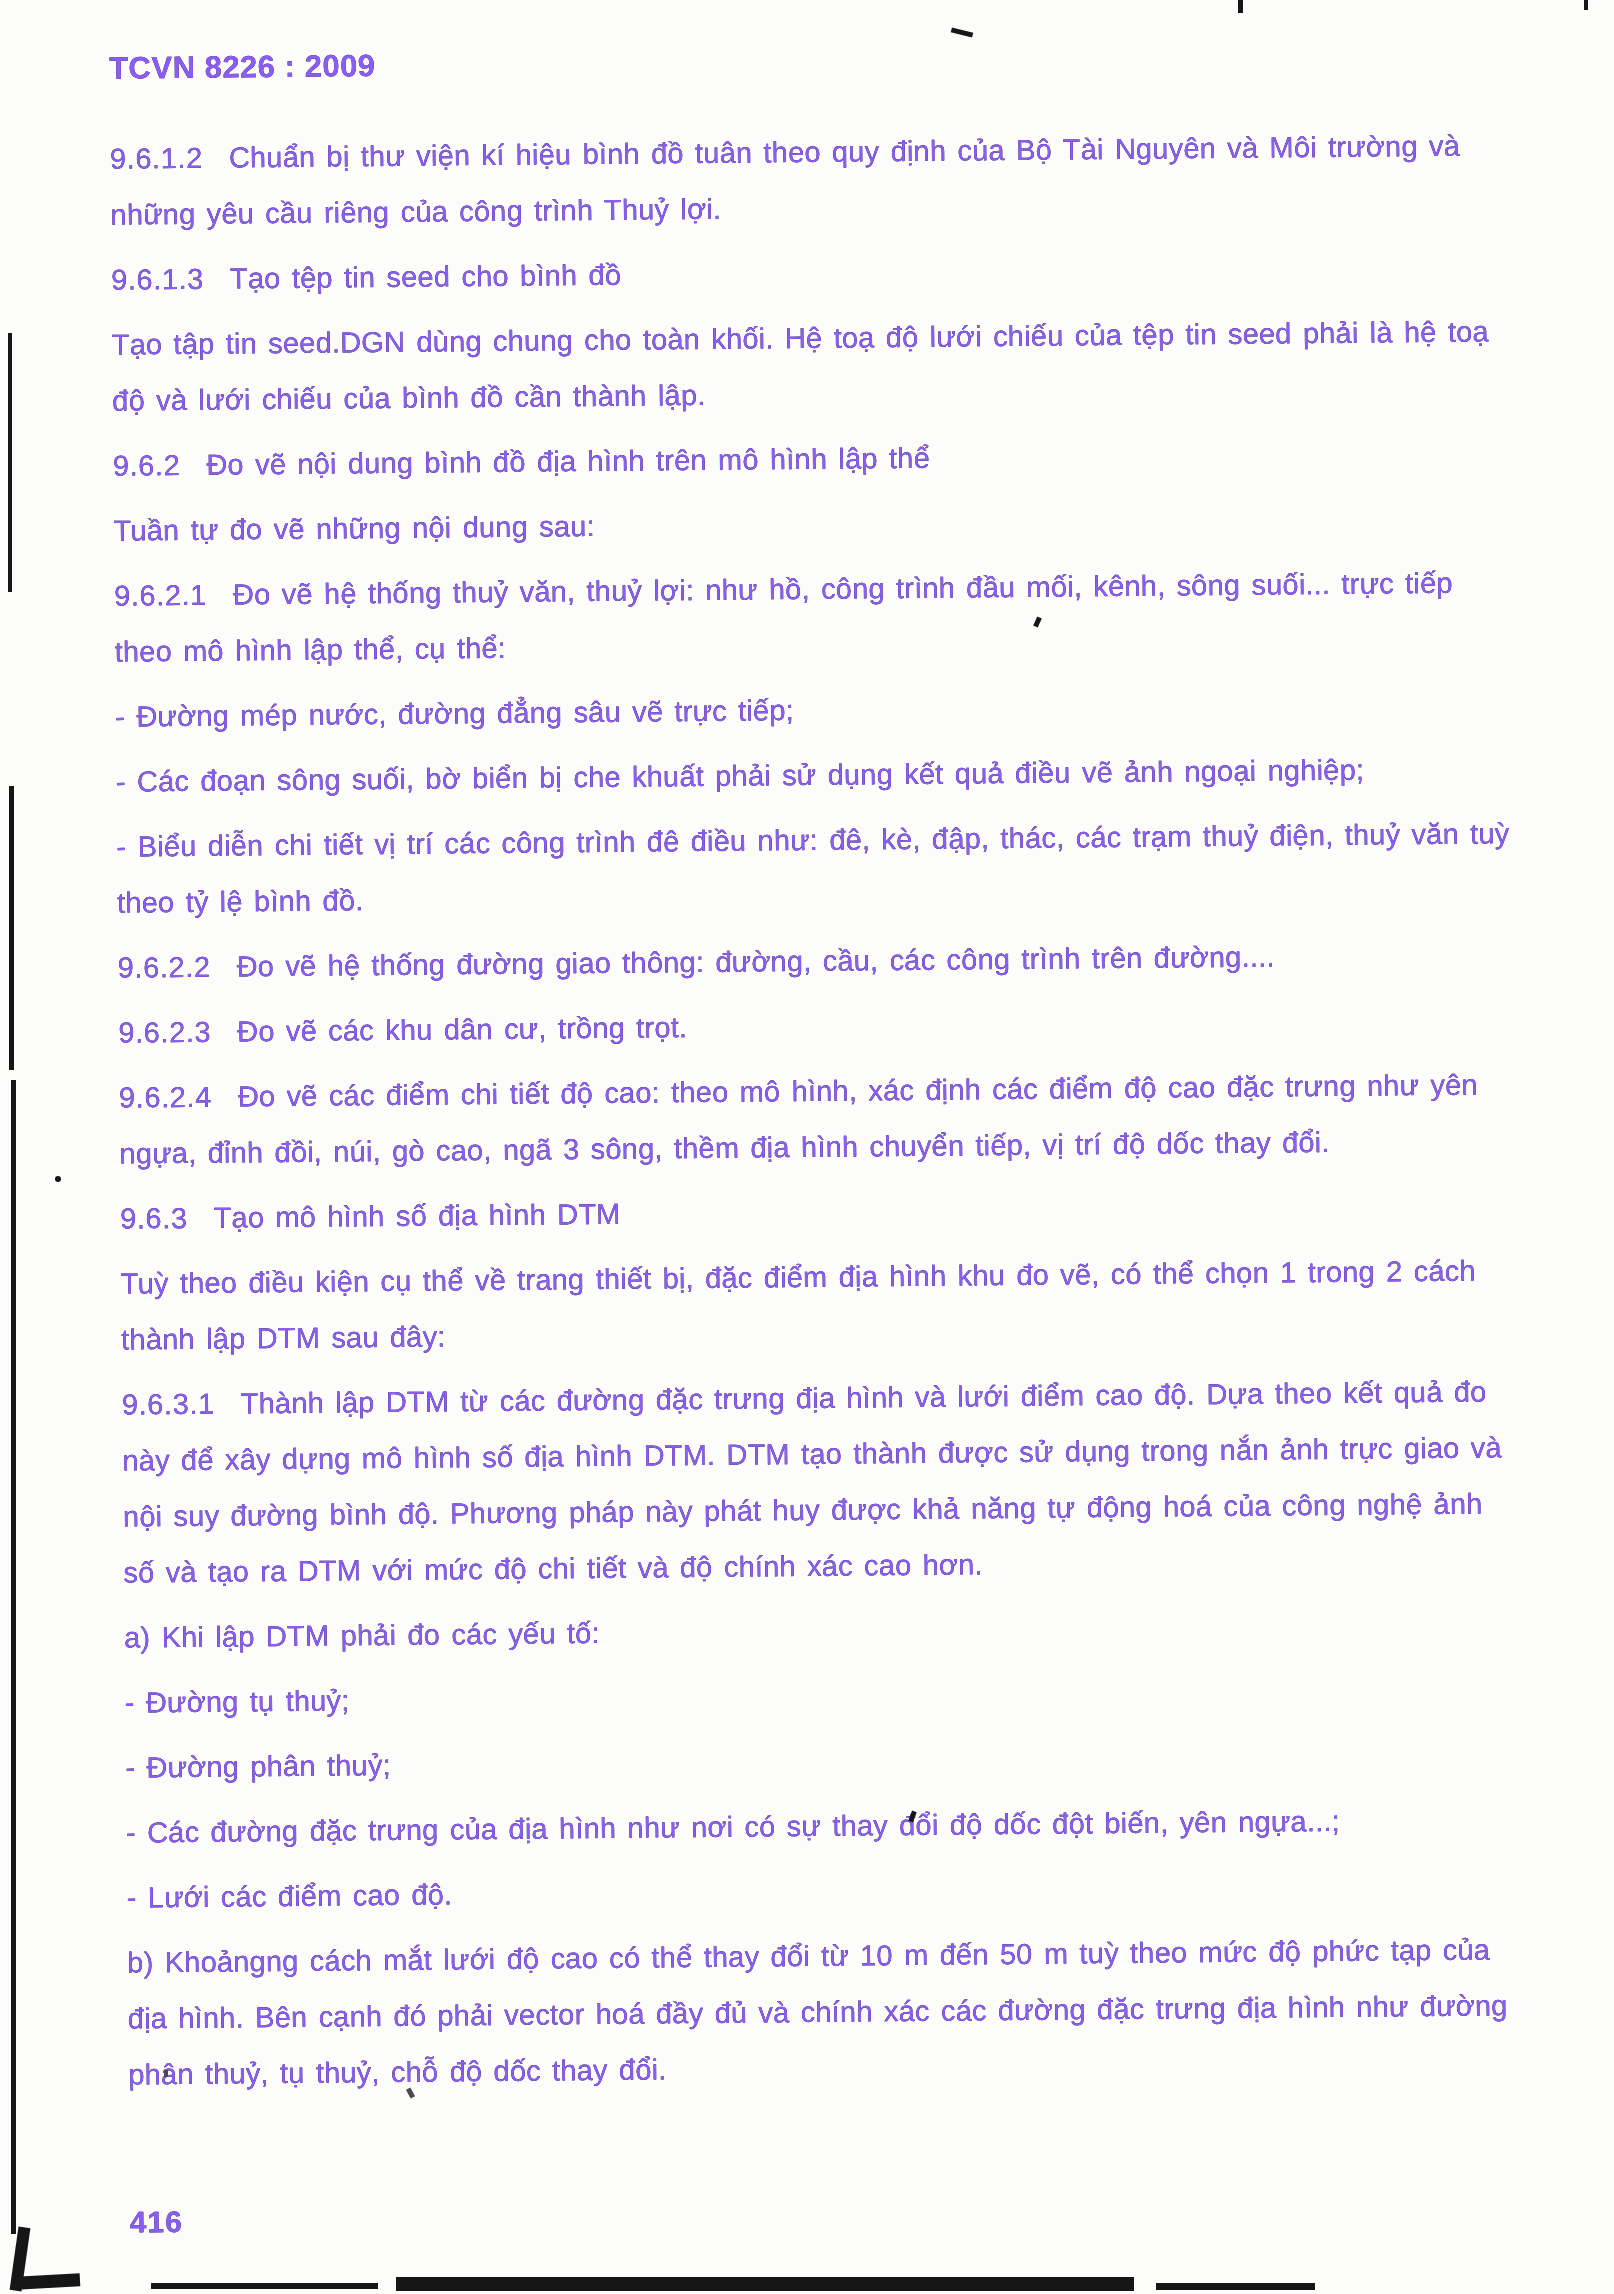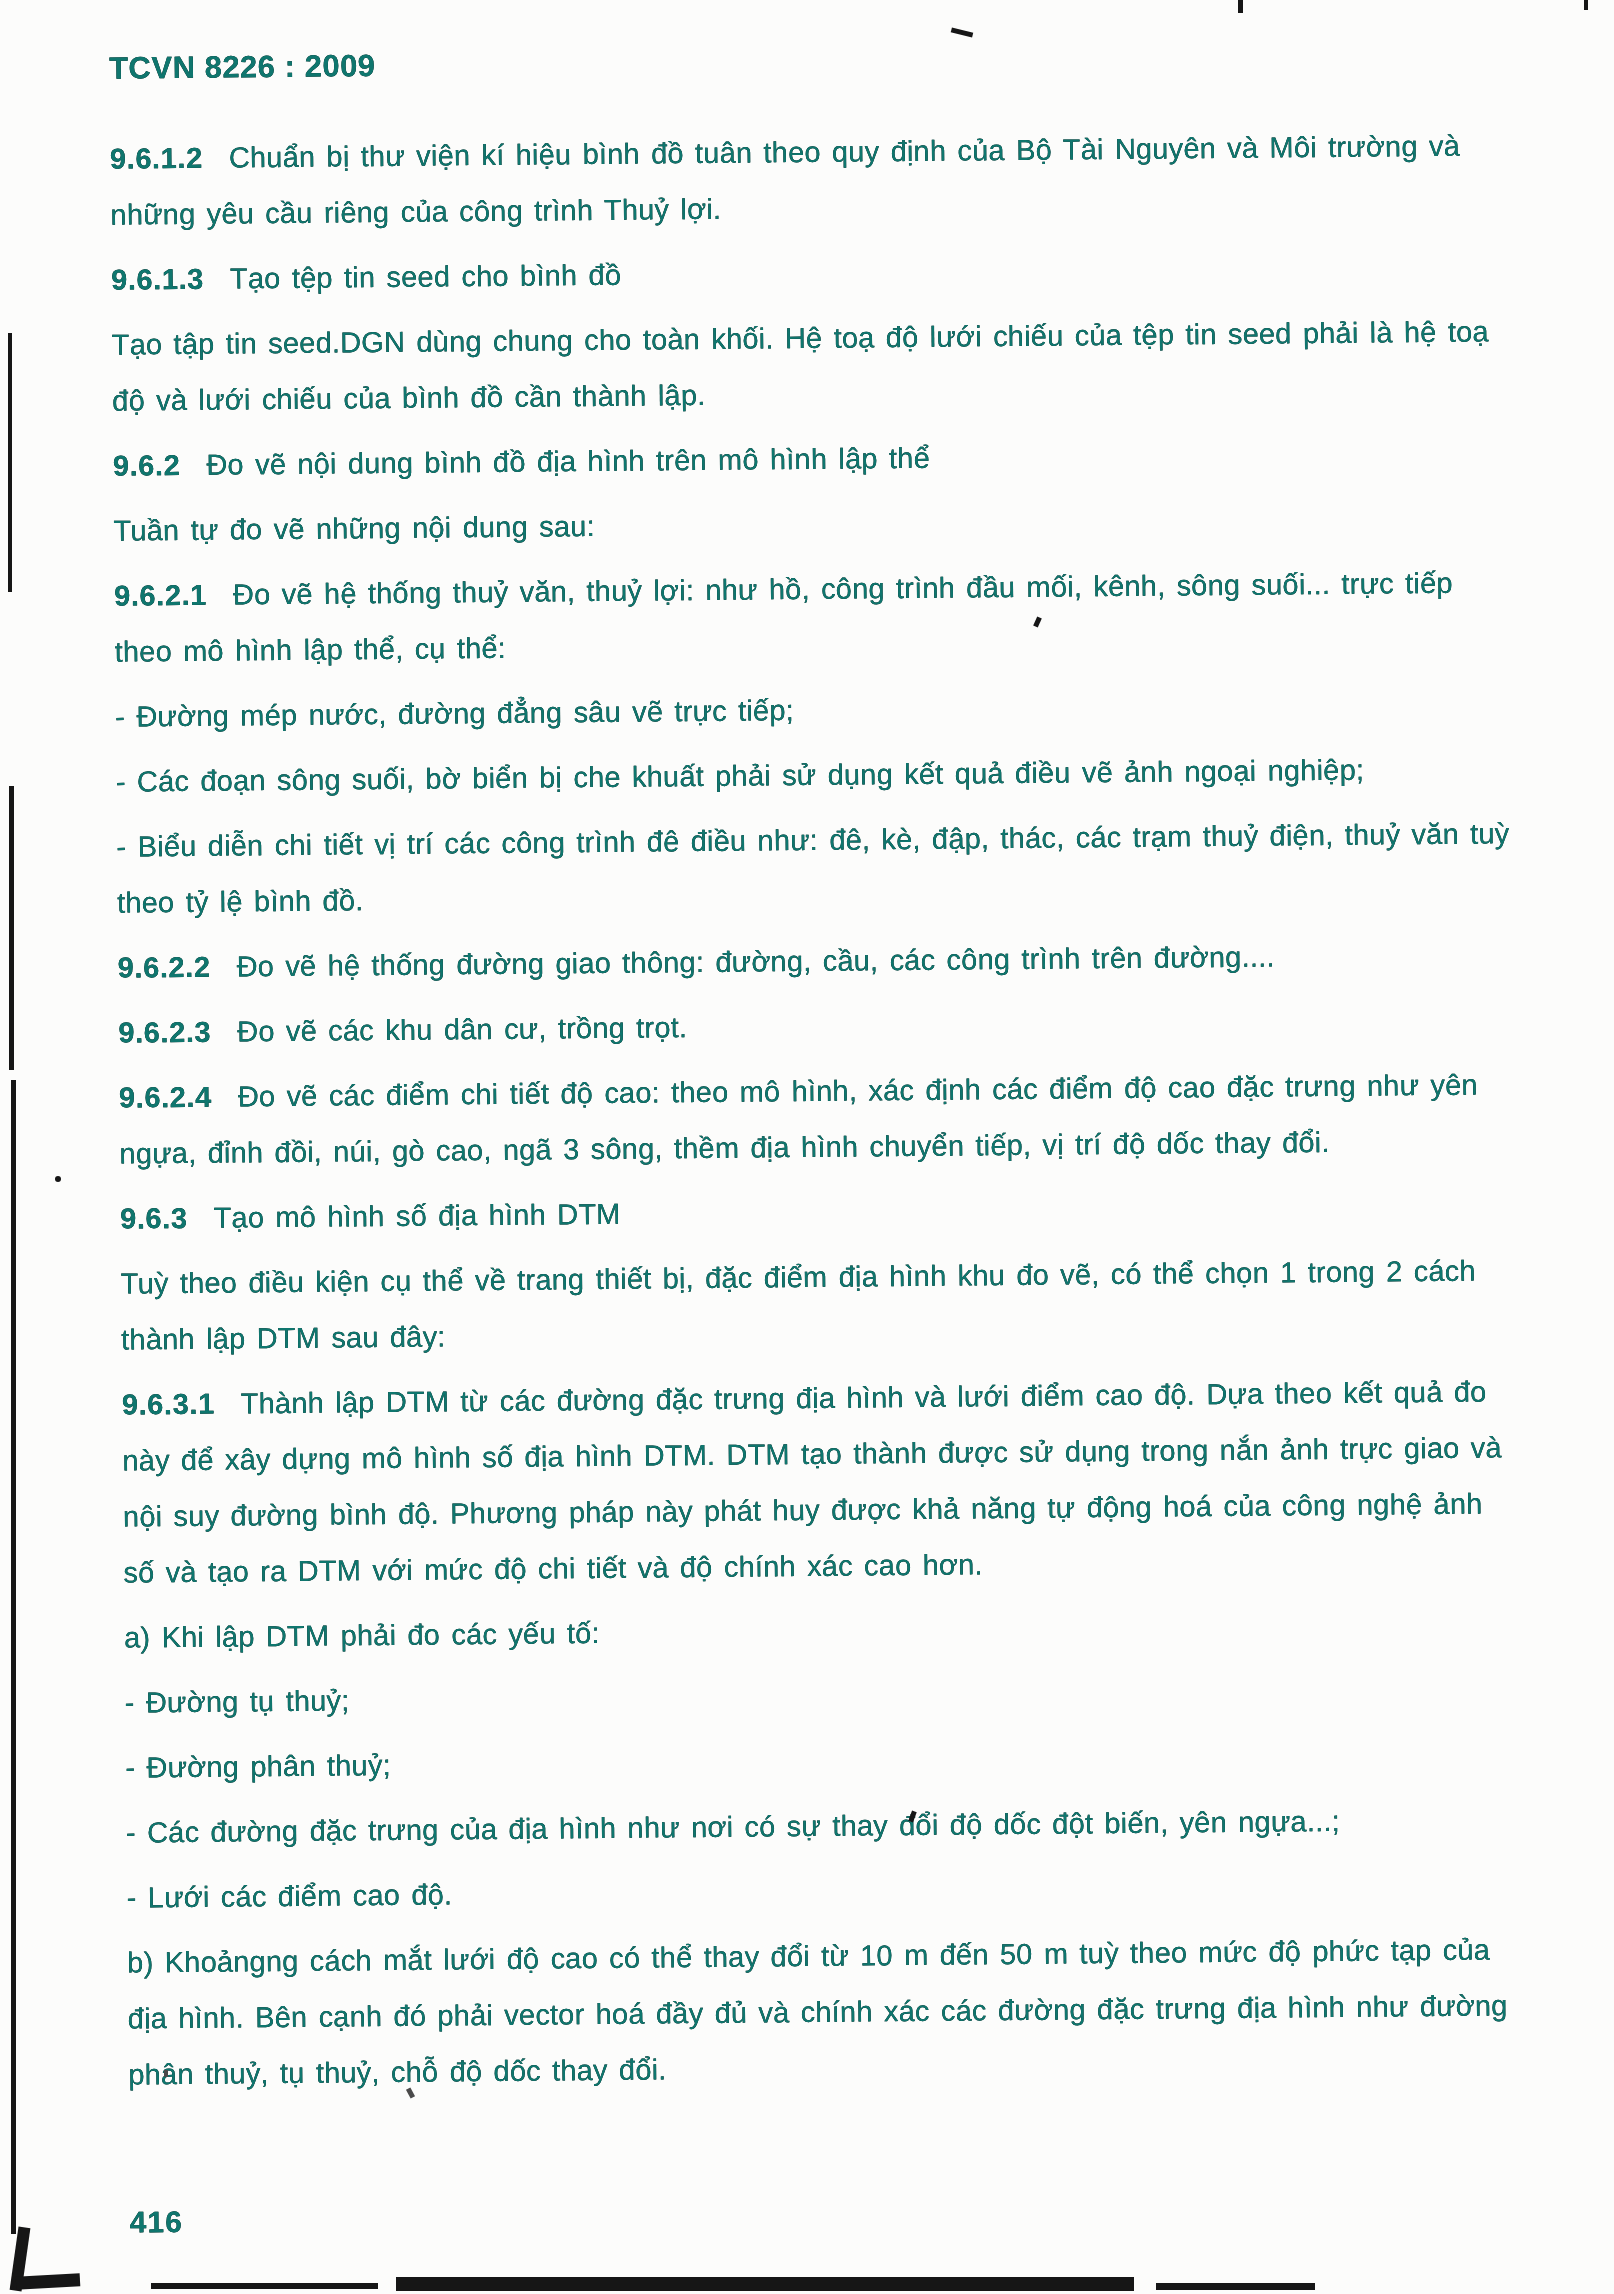--- a/index.html
+++ b/index.html
@@ -3,21 +3,21 @@
 <meta charset="utf-8">
 <style>
   html,body { margin:0; padding:0; background:#d9d9d9; }
   .page {
     position:relative;
     width:1615px; height:2294px;
     margin:0 auto;
     background:#fcfcfb;
     overflow:hidden;
     font-family:"Liberation Sans", sans-serif;
-    color:#0f766e;
+    color:#8b5cf6;
   }
   .content {
     position:absolute; left:0; top:0;
     width:100%;
     box-sizing:border-box;
     padding:42px 105px 0 117px;
     transform:rotate(-0.55deg);
     transform-origin:50% 40%;
     text-shadow:0 0 0.6px #000;
   }
@@ -29,21 +29,21 @@
     margin:0 0 42px 0;
   }
   p.para {
     margin:0 0 9px 0;
     font-size:29px;
     line-height:56px;
     word-spacing:3px;
     letter-spacing:0.2px;
   }
   .num {
-    font-weight:700;
+    font-weight:400;
     margin-right:26px;
     letter-spacing:0.6px;
   }
   .page-number {
     font-weight:700;
     font-size:30px;
     margin-top:103px;
     letter-spacing:1px;
   }
   

